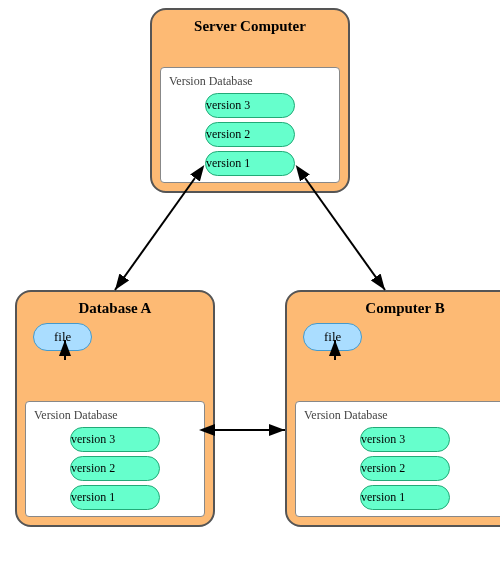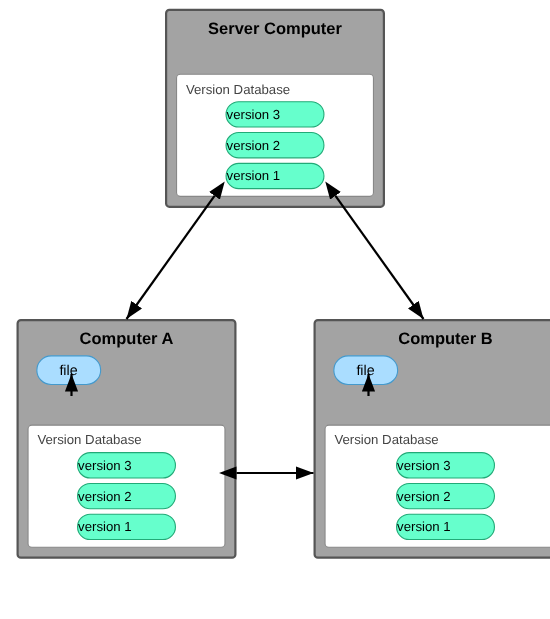--- a/index.html
+++ b/index.html
@@ -14,24 +14,25 @@
 
     .diagram {
       width: 500px;
       height: 563px;
       position: relative;
     }
 
     
     .computer-box {
       position: absolute;
-      background: #a3a3a3;
+      background: #fdba74;
       border: 2px solid #555;
-      border-radius: 4px;
+      border-radius: 16px;
       padding: 8px;
+      font-family: Liberation Serif, serif;
     }
 
     .computer-title {
       font-weight: bold;
       font-size: 15px;
       text-align: center;
       margin-bottom: 6px;
       color: #000;
     }
 
@@ -67,21 +68,21 @@
 
     .file-pill {
       background: #aaddff;
       border: 1.5px solid #4499cc;
       border-radius: 20px;
       text-align: center;
       font-size: 13px;
       color: #000;
       padding: 5px 20px;
       display: inline-block;
-      margin-bottom: 4px;
+      margin-bottom: 18px;
       margin-left: 8px;
     }
 
     
     .server-box {
       width: 200px;
       left: 150px;
       top: 8px;
     }
 
@@ -118,21 +119,21 @@
     <div class="computer-title">Server Computer</div>
     <div class="db-section">
       <div class="db-label">Version Database</div>
       <span class="version-pill">version 3</span>
       <span class="version-pill">version 2</span>
       <span class="version-pill">version 1</span>
     </div>
   </div>
 
   <div class="computer-box computer-a-box">
-    <div class="computer-title">Computer A</div>
+    <div class="computer-title">Database A</div>
     <span class="file-pill">file</span>
     <div class="db-section">
       <div class="db-label">Version Database</div>
       <span class="version-pill">version 3</span>
       <span class="version-pill">version 2</span>
       <span class="version-pill">version 1</span>
     </div>
   </div>
 
   <div class="computer-box computer-b-box">

